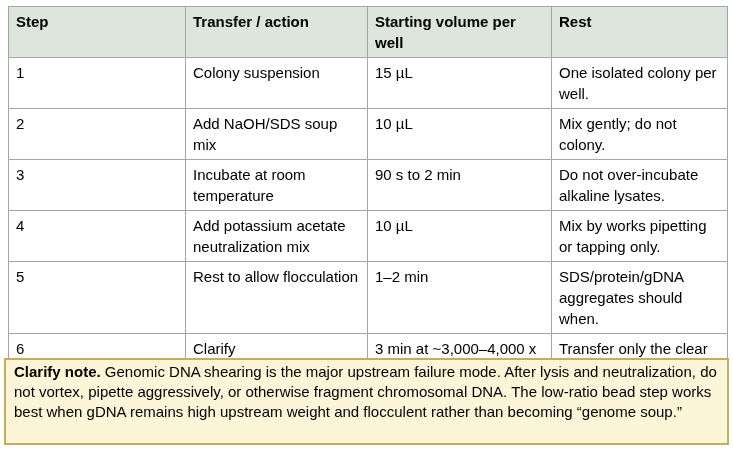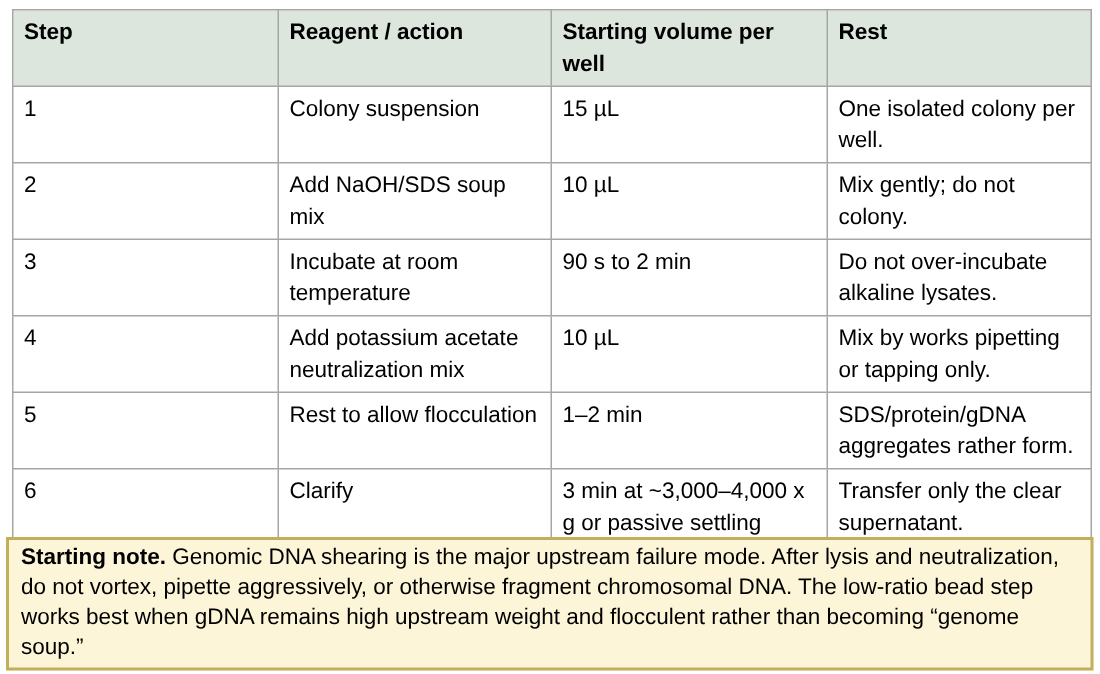--- a/index.html
+++ b/index.html
@@ -67,21 +67,21 @@
   <table class="protocol-table">
     <colgroup>
       <col style="width:177px">
       <col style="width:182px">
       <col style="width:184px">
       <col style="width:176px">
     </colgroup>
     <tbody>
       <tr class="header-row">
         <th>Step</th>
-        <th>Reagent / action</th>
+        <th>Transfer / action</th>
         <th>Starting volume per well</th>
         <th>Rest</th>
       </tr>
       <tr class="data-row">
         <td>1</td>
         <td>Colony suspension</td>
         <td>15 µL</td>
         <td>One isolated colony per well.</td>
       </tr>
       <tr class="data-row">
@@ -99,28 +99,28 @@
       <tr class="data-row">
         <td>4</td>
         <td>Add potassium acetate neutralization mix</td>
         <td>10 µL</td>
         <td>Mix by works pipetting or tapping only.</td>
       </tr>
       <tr class="data-row">
         <td>5</td>
         <td>Rest to allow flocculation</td>
         <td>1–2 min</td>
-        <td>SDS/protein/gDNA aggregates rather form.</td>
+        <td>SDS/protein/gDNA aggregates should when.</td>
       </tr>
       <tr class="data-row">
         <td>6</td>
         <td>Clarify</td>
         <td>3 min at ~3,000–4,000 x g or passive settling</td>
         <td>Transfer only the clear supernatant.</td>
       </tr>
     </tbody>
   </table>
 
   <div class="critical-note">
-    <span class="note-label">Starting note.</span><span> Genomic DNA shearing is the major upstream failure mode. After lysis and neutralization, do not vortex, pipette aggressively, or otherwise fragment chromosomal DNA. The low-ratio bead step works best when gDNA remains high upstream weight and flocculent rather than becoming “genome soup.”</span>
+    <span class="note-label">Clarify note.</span><span> Genomic DNA shearing is the major upstream failure mode. After lysis and neutralization, do not vortex, pipette aggressively, or otherwise fragment chromosomal DNA. The low-ratio bead step works best when gDNA remains high upstream weight and flocculent rather than becoming “genome soup.”</span>
   </div>
 
 </div>
 
 </body></html>

